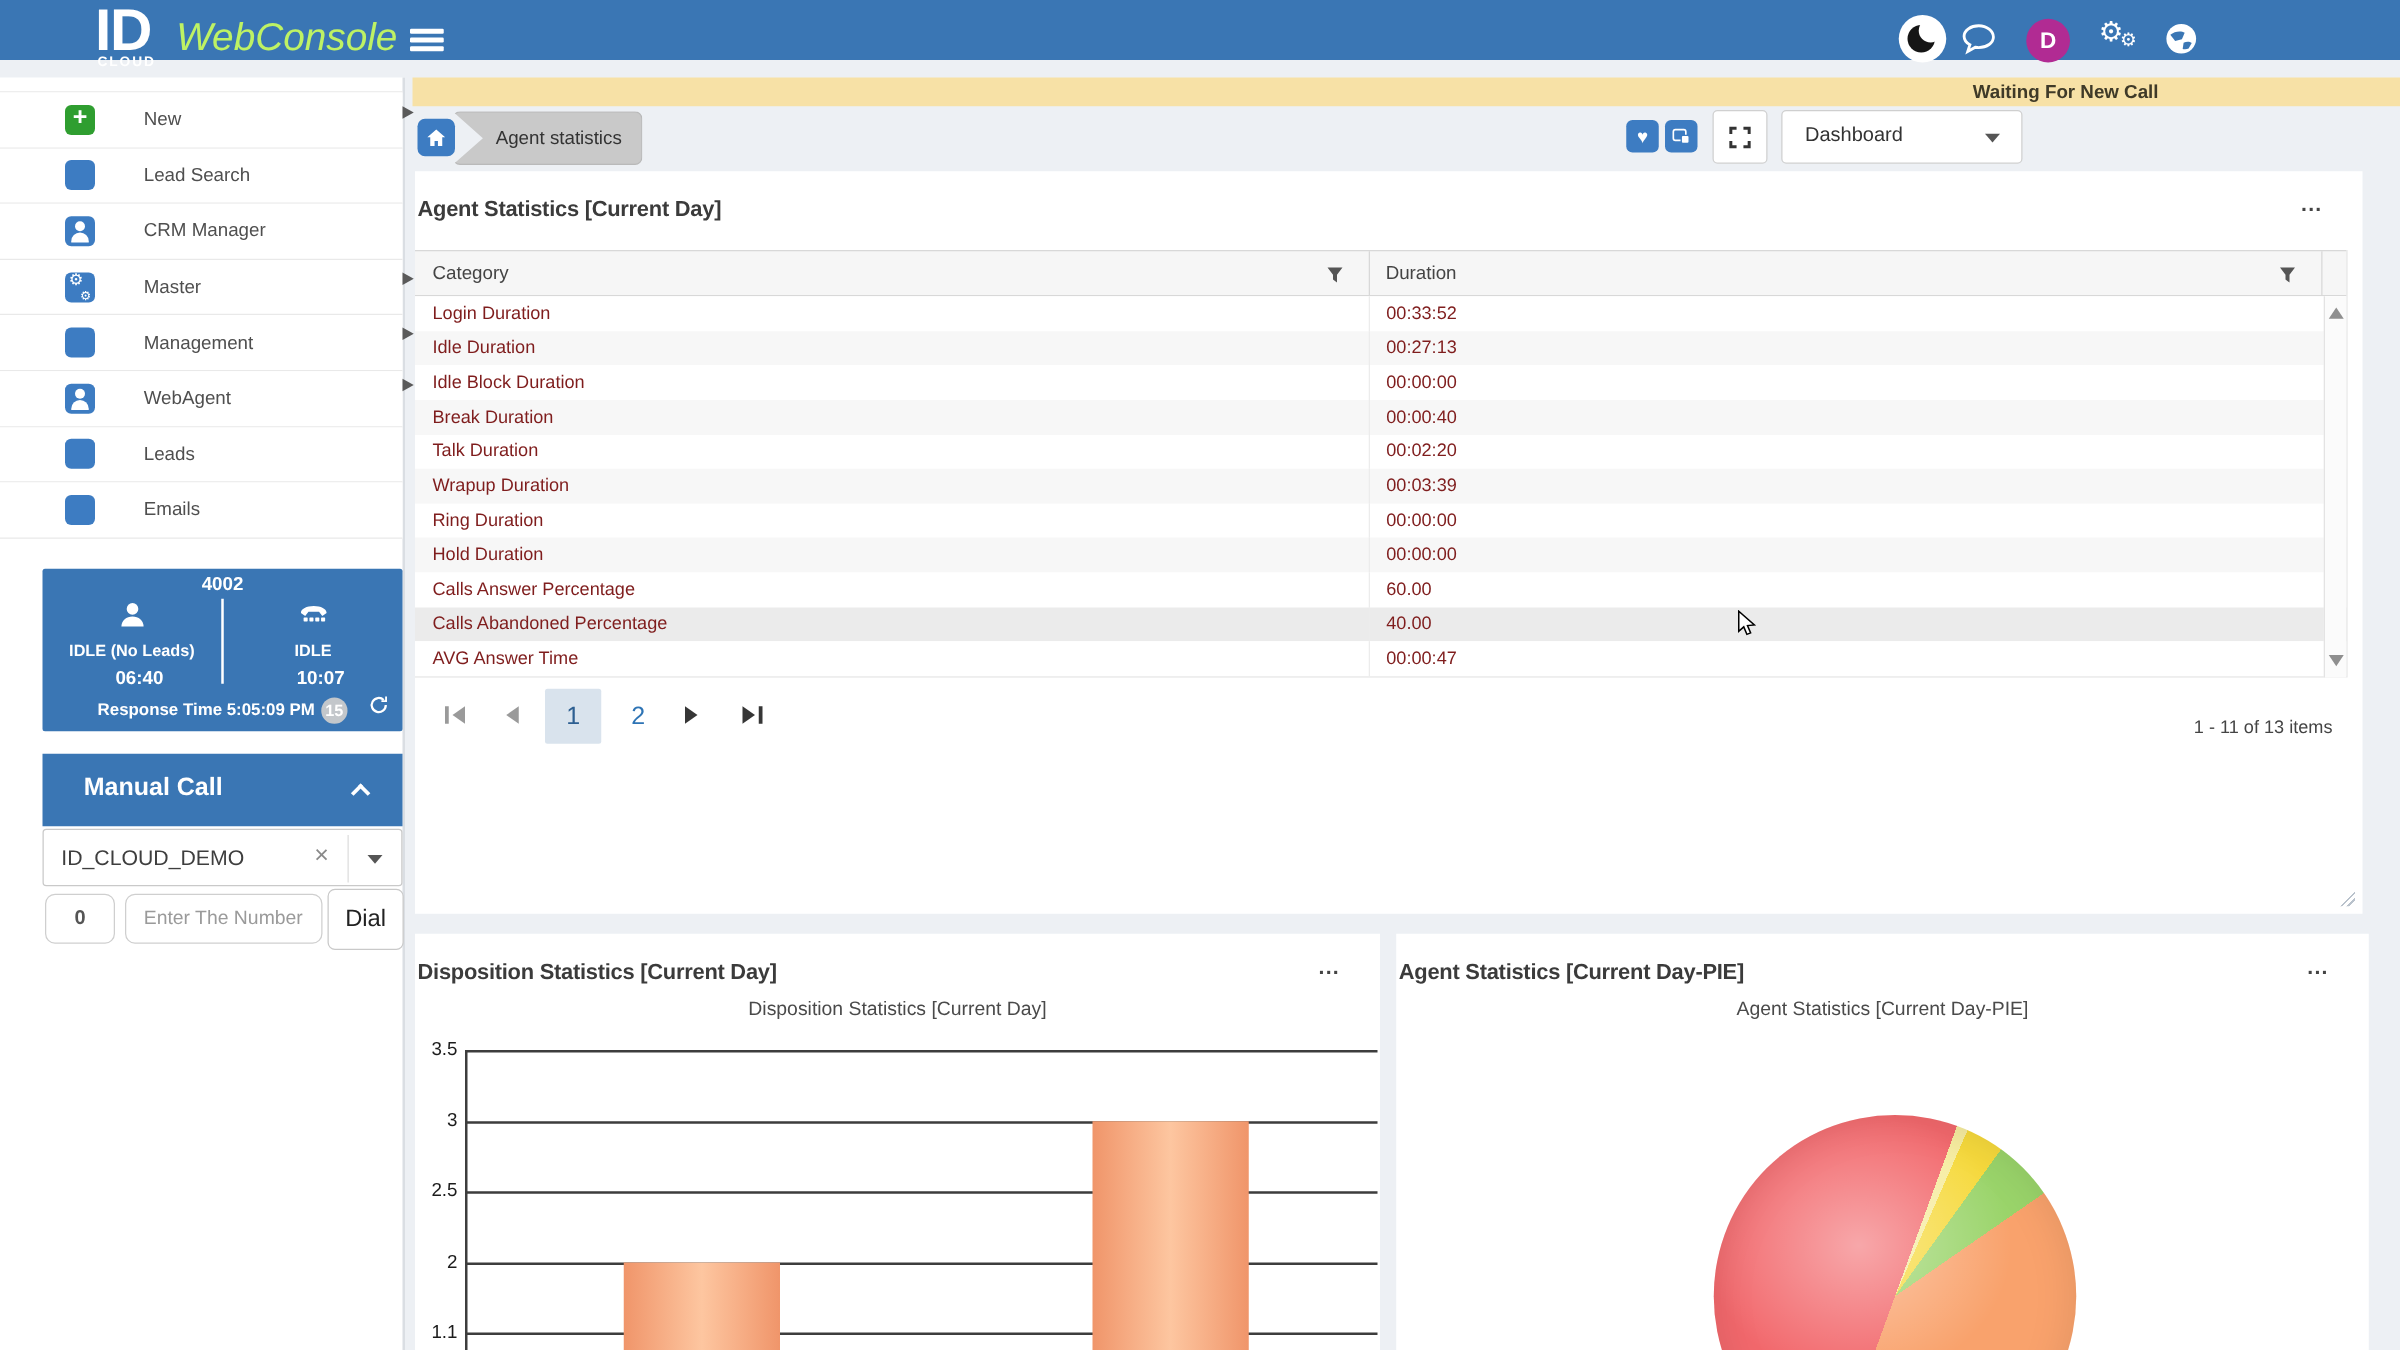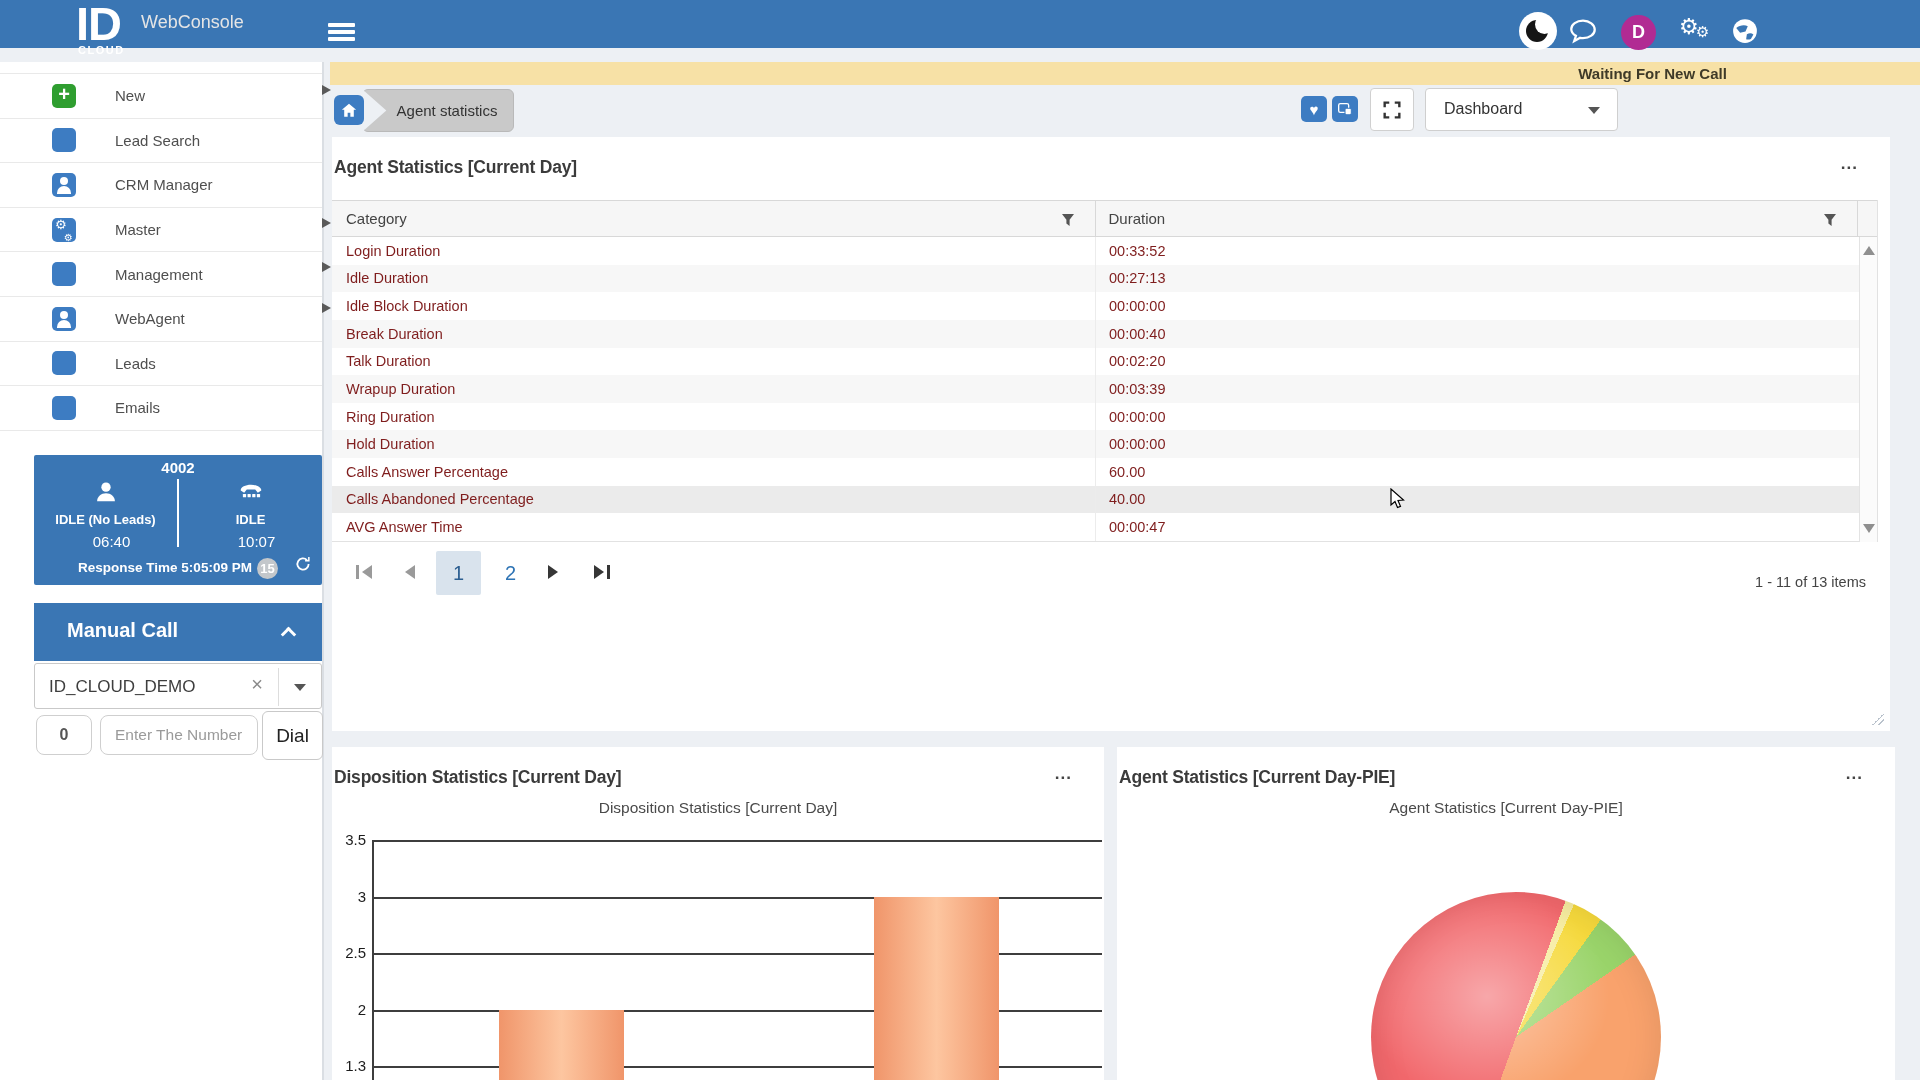--- a/index.html
+++ b/index.html
@@ -3,21 +3,21 @@
 <meta charset="utf-8">
 <style>
   * { box-sizing: border-box; margin: 0; padding: 0; }
   html,body { width:1920px; height:1080px; overflow:hidden;
     font-family:"Liberation Sans", sans-serif; background:#edf0f4; }
 
   
   .navbar { position:absolute; left:0; top:0; width:1920px; height:48px; background:#3a76b4; z-index:30; }
   .logo-id { position:absolute; left:76px; top:-4px; color:#fff; font-weight:bold; font-size:47px; letter-spacing:-1px; }
   .logo-cloud { position:absolute; left:78px; top:44px; color:#fff; font-weight:bold; font-size:11px; letter-spacing:1.5px; }
-  .logo-product { position:absolute; left:141px; top:12px; color:#e5e5e5; font-size:18px; font-weight:400; }
+  .logo-product { position:absolute; left:141px; top:12px; color:#bef264; font-size:31px; font-weight:400;font-style:italic; }
   .hamburger { position:absolute; left:328px; top:23px; width:27px; height:18px; cursor:pointer; }
   .hamburger i { display:block; height:3.5px; background:#fff; margin-bottom:3.6px; border-radius:1px; }
   .moon-btn { position:absolute; left:1519px; top:12px; width:38px; height:38px; border-radius:50%; background:#fff; }
   .moon { position:absolute; left:7px; top:8px; width:22px; height:22px; border-radius:50%; background:#151515; }
   .moon::after { content:""; position:absolute; left:9px; top:-5px; width:19px; height:19px; border-radius:50%; background:#fff; }
   .chat-btn { position:absolute; left:1566px; top:15px; width:34px; height:32px; }
   .avatar { position:absolute; left:1621px; top:15px; width:35px; height:35px; border-radius:50%; background:#b12b93;
             color:#fff; font-size:18px; font-weight:bold; display:flex; align-items:center; justify-content:center; }
   .gears-btn { position:absolute; left:1679px; top:14px; width:38px; height:34px; color:#fff;
                font-family:"DejaVu Sans", sans-serif; }
@@ -50,21 +50,21 @@
   .mlabel { margin-left:39px; font-size:15px; color:#4f4f4f; }
 
   
   .status { position:absolute; left:34px; top:393px; width:288px; height:130px; background:#3a76b4;
             border-radius:2px; color:#fff; }
   .st-id { position:absolute; left:0; width:100%; top:4px; text-align:center; font-size:15px; font-weight:bold; }
   .st-div { position:absolute; left:143px; top:24px; width:2px; height:68px; background:#fff; }
   .st-col { position:absolute; top:24px; width:143px; text-align:center; }
   .st-col.left { left:0; } .st-col.right { left:145px; }
   .st-state { font-size:13px; font-weight:bold; margin-top:3px; }
-  .st-time { font-size:15px; font-weight:normal; margin-top:6px;padding-left:12px; }
+  .st-time { font-size:15px; font-weight:bold; margin-top:6px;padding-left:12px; }
   .st-resp { position:absolute; left:0; top:103px; width:100%; text-align:center; font-size:13.5px; font-weight:bold; }
   .st-badge { display:inline-block; width:21px; height:21px; border-radius:50%; background:#c3c7cb; color:#fff;
               font-size:13px; line-height:21px; vertical-align:middle; margin-left:5px; }
   .st-refresh { position:absolute; right:10px; top:100px; width:18px; height:18px; cursor:pointer; }
 
   
   .mc-head { position:absolute; left:34px; top:541px; width:288px; height:58px; background:#3a76b4;
              color:#fff; cursor:pointer; }
   .mc-title { position:absolute; left:33px; top:16px; font-size:20px; font-weight:bold; }
   .chev-up { position:absolute; right:28px; top:26px; width:11px; height:11px; border-top:3px solid #fff;
@@ -447,21 +447,21 @@
     <div class="yaxis"></div>
   <div class="gline" style="top: 93px; left: 40px; width: 730px;"></div>
       <div class="ytick" style="top: 84px;">3.5</div>
       <div class="gline" style="top: 149.5px; left: 40px; width: 730px;"></div>
       <div class="ytick" style="top: 140.5px;">3</div>
       <div class="gline" style="top: 206px; left: 40px; width: 730px;"></div>
       <div class="ytick" style="top: 197px;">2.5</div>
       <div class="gline" style="top: 262.5px; left: 40px; width: 730px;"></div>
       <div class="ytick" style="top: 253.5px;">2</div>
       <div class="gline" style="top: 319px; left: 40px; width: 730px;"></div>
-      <div class="ytick" style="top: 310px;">1.3</div>
+      <div class="ytick" style="top: 310px;">1.1</div>
       <div class="bar" style="left: 167px; width: 125px; top: 262.5px;"></div>
       <div class="bar" style="left: 542px; width: 125px; top: 149.5px;"></div>
     </div>
 </div>
 
 <div class="panel p-pie">
   <div class="p-title">Agent Statistics [Current Day-PIE]</div>
   <div class="dots">...</div>
   <div class="chart-title">Agent Statistics [Current Day-PIE]</div>
   <div class="pie" style="background: conic-gradient(from 20deg, rgb(246, 236, 159) 0%, rgb(246, 236, 159) 1%, rgb(246, 217, 60) 1%, rgb(246, 217, 60) 4.4%, rgb(154, 212, 106) 4.4%, rgb(154, 212, 106) 9.8%, rgb(249, 162, 108) 9.8%, rgb(249, 162, 108) 50%, rgb(242, 104, 108) 50%, rgb(242, 104, 108) 100%);"></div>

